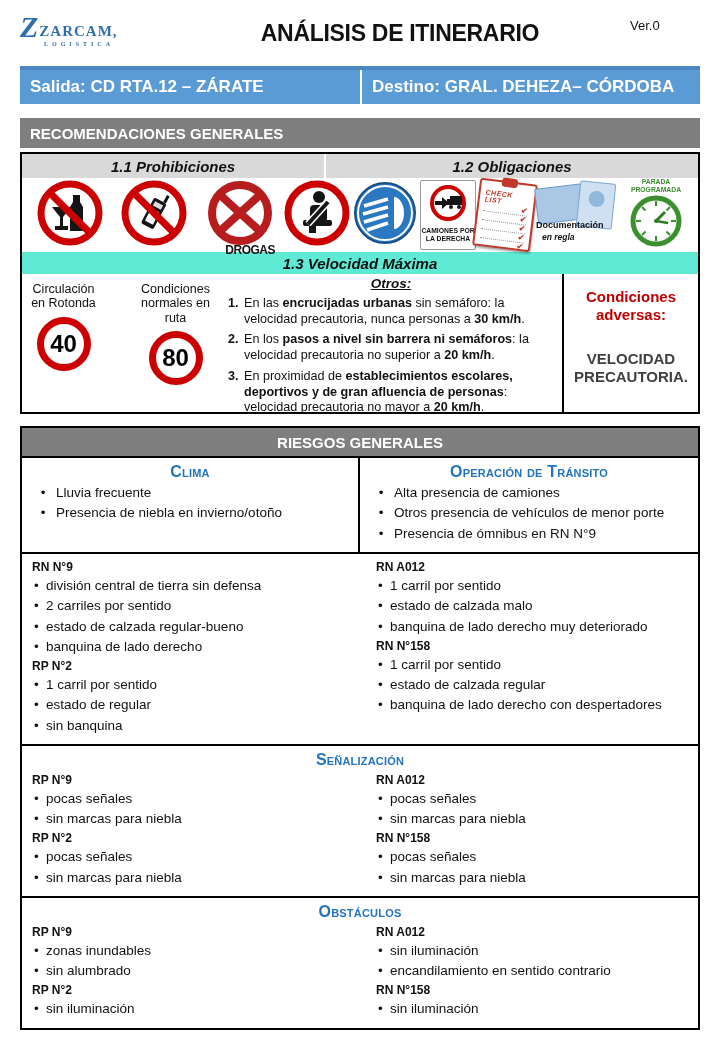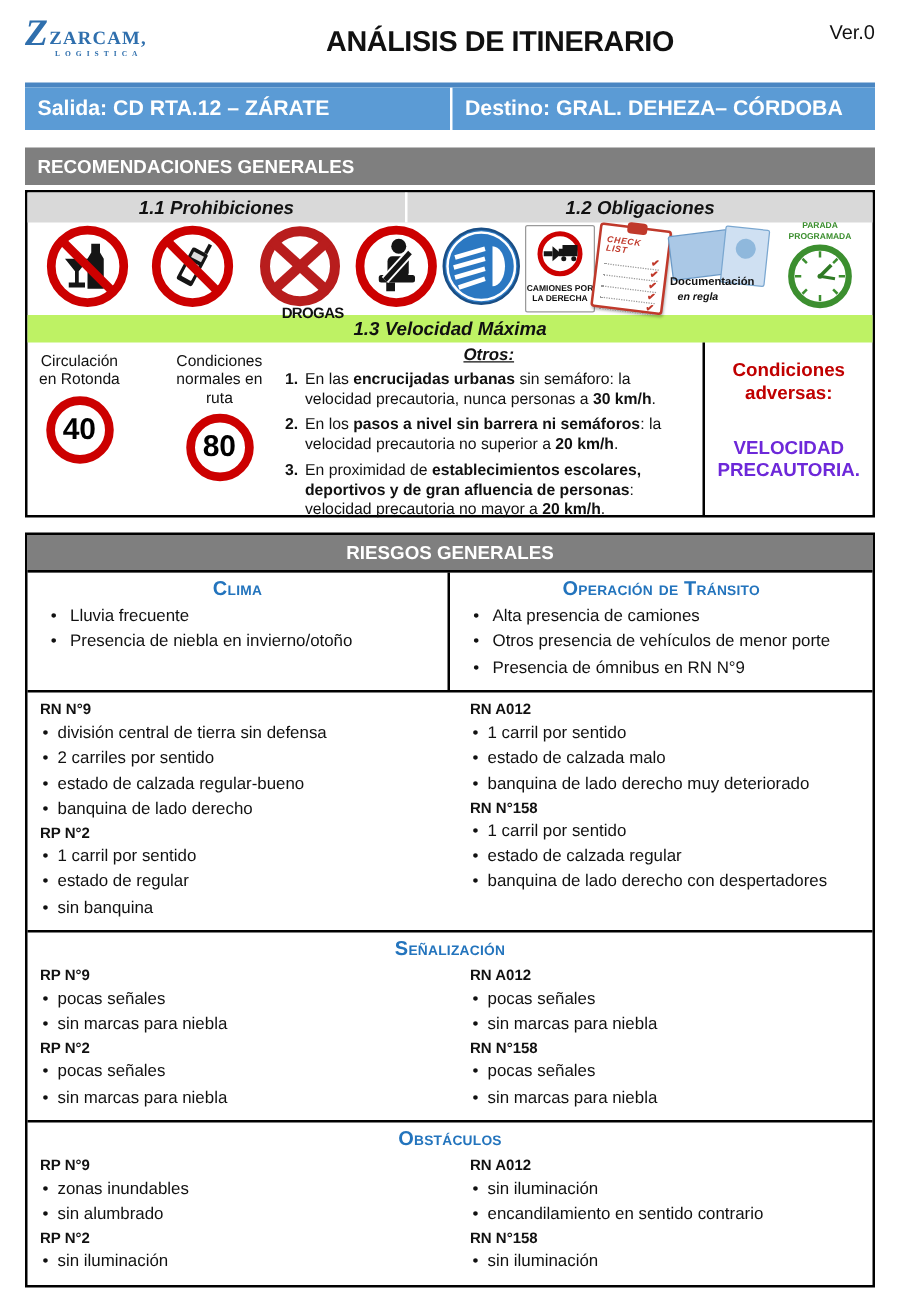--- a/index.html
+++ b/index.html
@@ -8,57 +8,57 @@
   .page { width:720px; height:1040px; padding:8px 20px 10px 20px; position:relative; }
 
   
   .hdr { display:flex; align-items:flex-start; height:54px; }
   .logo { width:150px; padding-top:6px; color:#2f6fad; }
   .logo-row { display:flex; align-items:flex-end; }
   .logo-z { font-family:"Liberation Serif", serif; font-weight:bold; font-style:italic; font-size:30px; line-height:26px; }
   .logo-name { font-family:"Liberation Serif", serif; font-weight:bold; font-size:15px; letter-spacing:1px; margin-left:1px; }
   .logo-sub { font-family:"Liberation Serif", serif; font-size:6px; letter-spacing:4px; margin-left:24px; margin-top:1px; font-weight:bold; }
   .hdr-title { flex:1; text-align:center; font-size:23px; font-weight:bold; letter-spacing:-0.3px; padding-top:12px; }
-  .hdr-ver { width:70px; text-align:right; font-size:16px; padding-top:10px; }
+  .hdr-ver { width:70px; text-align:left; font-size:13px; padding-top:10px; }
 
   
   .route { display:flex; height:38px; margin-top:4px; border-top:4px solid #4a86c2; }
   .route-cell { background:#5b9bd5; color:#fff; font-weight:bold; font-size:17px; display:flex; align-items:center; padding-left:10px; }
   .route-cell.salida { width:50%; margin-right:2px; }
   .route-cell.destino { flex:1; }
 
   
   .bar { background:#7f7f7f; color:#fff; font-weight:bold; font-size:15px; height:30px; display:flex; align-items:center; }
   .bar.left { padding-left:10px; margin-top:14px; }
 
   
   .t1 { border:2px solid #000; margin-top:4px; }
   .t1-subhead { display:flex; background:#d9d9d9; height:24px; }
   .t1-subhead > div { font-weight:bold; font-style:italic; font-size:15px; display:flex; align-items:center; justify-content:center; }
   .sh-left { width:45%; border-right:2px solid #fff; }
   .sh-right { flex:1; }
   .icon-row { display:flex; align-items:center; height:74px; padding:2px 6px; }
   .icon-grp-left { width:44%; display:flex; justify-content:space-around; align-items:center; }
   .icon-grp-right { flex:1; display:flex; justify-content:space-around; align-items:center; }
-  .speed-head { background:#bef264; height:22px; display:flex; align-items:center; justify-content:center; font-weight:bold; font-style:italic; font-size:15px; }
+  .speed-head { background:#5eead4; height:22px; display:flex; align-items:center; justify-content:center; font-weight:bold; font-style:italic; font-size:15px; }
   .speed-row { display:flex; height:138px; }
   .signs-area { width:204px; display:flex; justify-content:space-around; padding:6px 4px 0 4px;gap:28px; }
   .sign-block { text-align:center; }
   .sign-label { font-size:12.5px; line-height:1.15; margin:2px auto 6px auto; }
   .sign-label.w1 { width:74px; }
   .sign-label.w2 { width:92px; }
   .speed-circle { width:54px; height:54px; border:7px solid #cc0000; border-radius:50%; background:#fff; margin:0 auto; display:flex; align-items:center; justify-content:center; font-weight:bold; font-size:24px; color:#000; }
   .otros-area { flex:1; padding:2px 8px 0 2px; }
   .otros-title { text-align:center; font-weight:bold; font-style:italic; text-decoration:underline; font-size:13.5px; }
   .otros-item { display:flex; font-size:12.6px; line-height:1.25; margin-top:5px; }
   .otros-item .num { font-weight:bold; width:16px; flex:none; }
   .otros-item .seg-b { font-weight:bold; }
   .adversas { width:136px; border-left:2px solid #000; text-align:center; padding:14px 6px 0 6px; }
   .adv-title { color:#c00000; font-weight:bold; font-size:15px; line-height:1.2; }
-  .adv-value { color:#6d28d9; font-weight:bold; font-size:15px; line-height:1.2; margin-top:26px; }
+  .adv-value { color:#404040; font-weight:bold; font-size:15px; line-height:1.2; margin-top:26px; }
 
   
   .t2 { border:2px solid #000; margin-top:12px; }
   .t2 .bar.center { justify-content:center; margin:0; border-bottom:2px solid #000; }
   .sec-title { text-align:center; color:#2374bd; font-weight:bold; font-size:16px; font-variant:small-caps; padding-top:3px; letter-spacing:0.2px; }
   .two-cells { display:flex; border-bottom:2px solid #000; min-height:96px; }
   .cell { width:50%; padding:2px 8px 8px 8px; }
   .cell.first { border-right:2px solid #000; }
   .blist { margin-top:2px; }
   .brow { display:flex; font-size:13.5px; line-height:1.5; }

